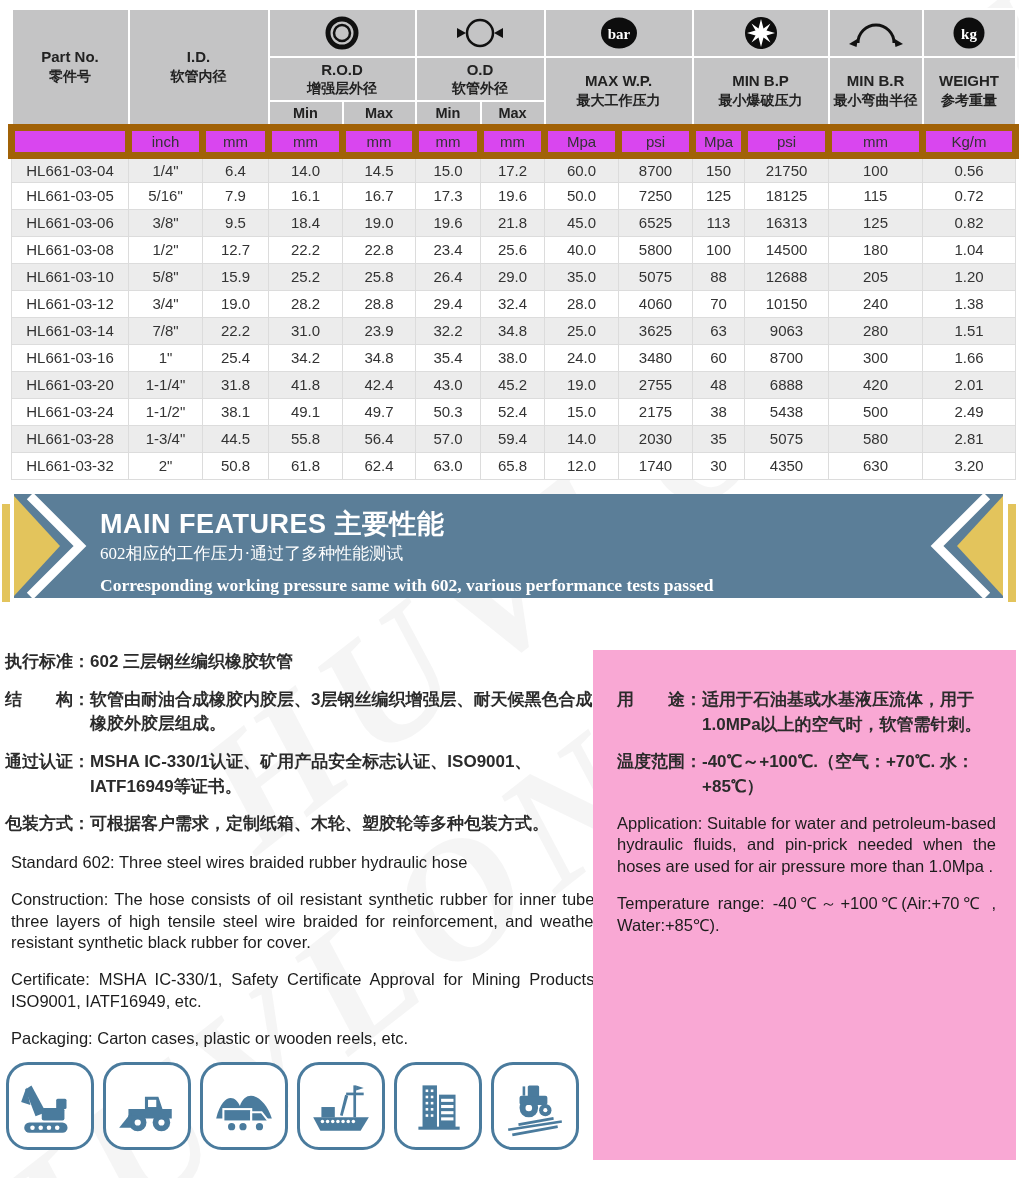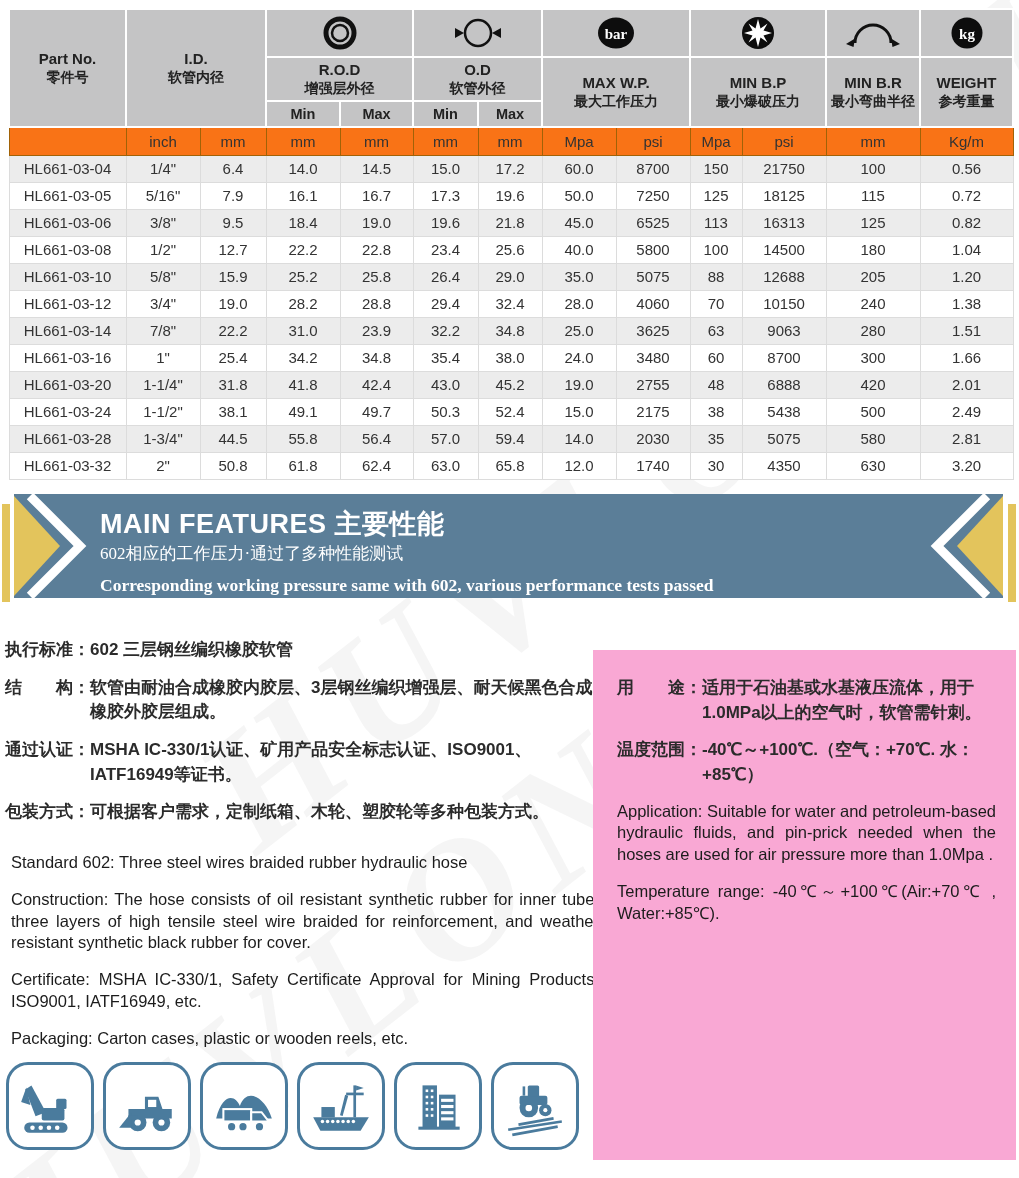--- a/index.html
+++ b/index.html
@@ -13,40 +13,40 @@
   .layer { position:absolute; z-index:1; }
 
   
   .spec-table { border-collapse:collapse; table-layout:fixed; width:1004px; }
   .spec-table thead th { background:#c4c4c5; border:2px solid #ffffff; text-align:center; vertical-align:middle; color:#222; }
   .spec-table .icons-row th { height:48px; }
   .spec-table .label-row th { height:44px; }
   .spec-table .minmax-row th { height:26px; font-size:14.5px; font-weight:700; }
   .h-en { display:block; font-size:15px; font-weight:600; line-height:1.25; }
   .h-zh { display:block; font-size:14px; font-weight:600; line-height:1.3; }
-  .spec-table .units-row th { background:#f97316; border:1px solid #a16207; height:28px; font-size:15px; font-weight:400; color:#333; }
+  .spec-table .units-row th { background:#d946ef; border:7px solid #a16207; height:28px; font-size:15px; font-weight:400; color:#333; }
   .spec-table tbody td { border:1px solid #dcdcdc; height:27px; text-align:center; font-size:15px; color:#333; }
   .spec-table tbody tr:nth-child(odd) { background:#ececec; }
   .spec-table tbody tr:nth-child(even){ background:#ffffff; }
   .icon-cell svg { display:block; margin:0 auto; }
 
   
   .banner { position:absolute; top:494px; left:0; width:1019px; height:104px;padding-left:45px; }
   .side-bar { position:absolute; width:8px; top:10px; height:98px; background:#e3c45c; }
   .side-bar.l { left:2px; } .side-bar.r { right:3px; }
   .banner-blue { position:absolute; left:14px; right:16px; top:0; bottom:0; background:#5b7e98; overflow:hidden; }
   .orn { position:absolute; top:0; height:104px; }
   .orn.l { left:0; } .orn.r { right:0; transform:scaleX(-1); }
   .banner-text { position:absolute; left:86px; top:12px; color:#ffffff; }
   .banner-title { font-size:27px; font-weight:700; letter-spacing:0.5px; }
   .banner-sub-zh { font-family:"Liberation Serif", serif; font-size:17px; }
   .banner-sub-en { margin-top:10px; font-family:"Liberation Serif", serif; font-size:17.5px; font-weight:700; }
 
   
-  .kv { display:flex; margin-bottom:13px; font-size:17px; font-weight:600; color:#2b2b2b; line-height:1.45; }
+  .kv { display:flex; margin-bottom:13px; font-size:17px; font-weight:600; color:#2b2b2b; line-height:1.45;margin-top:12px; }
   .kv-label { flex:0 0 auto; white-space:pre; }
   .kv-text { flex:1 1 auto; }
   .para { font-size:16.5px; font-weight:500; color:#1c1c1c; line-height:1.32; text-align:justify; margin-bottom:15px; }
   .left-zh { top:638px; left:5px; width:588px; }
   .left-en { top:852px; left:11px; width:588px; }
   .right-panel { top:650px; left:593px; width:423px; height:510px; background:#f9a8d4; padding:26px 20px 0 24px; }
   .right-panel .en-block { }
 
   
   .app-icons { top:1062px; left:6px; display:flex; gap:9px; }

